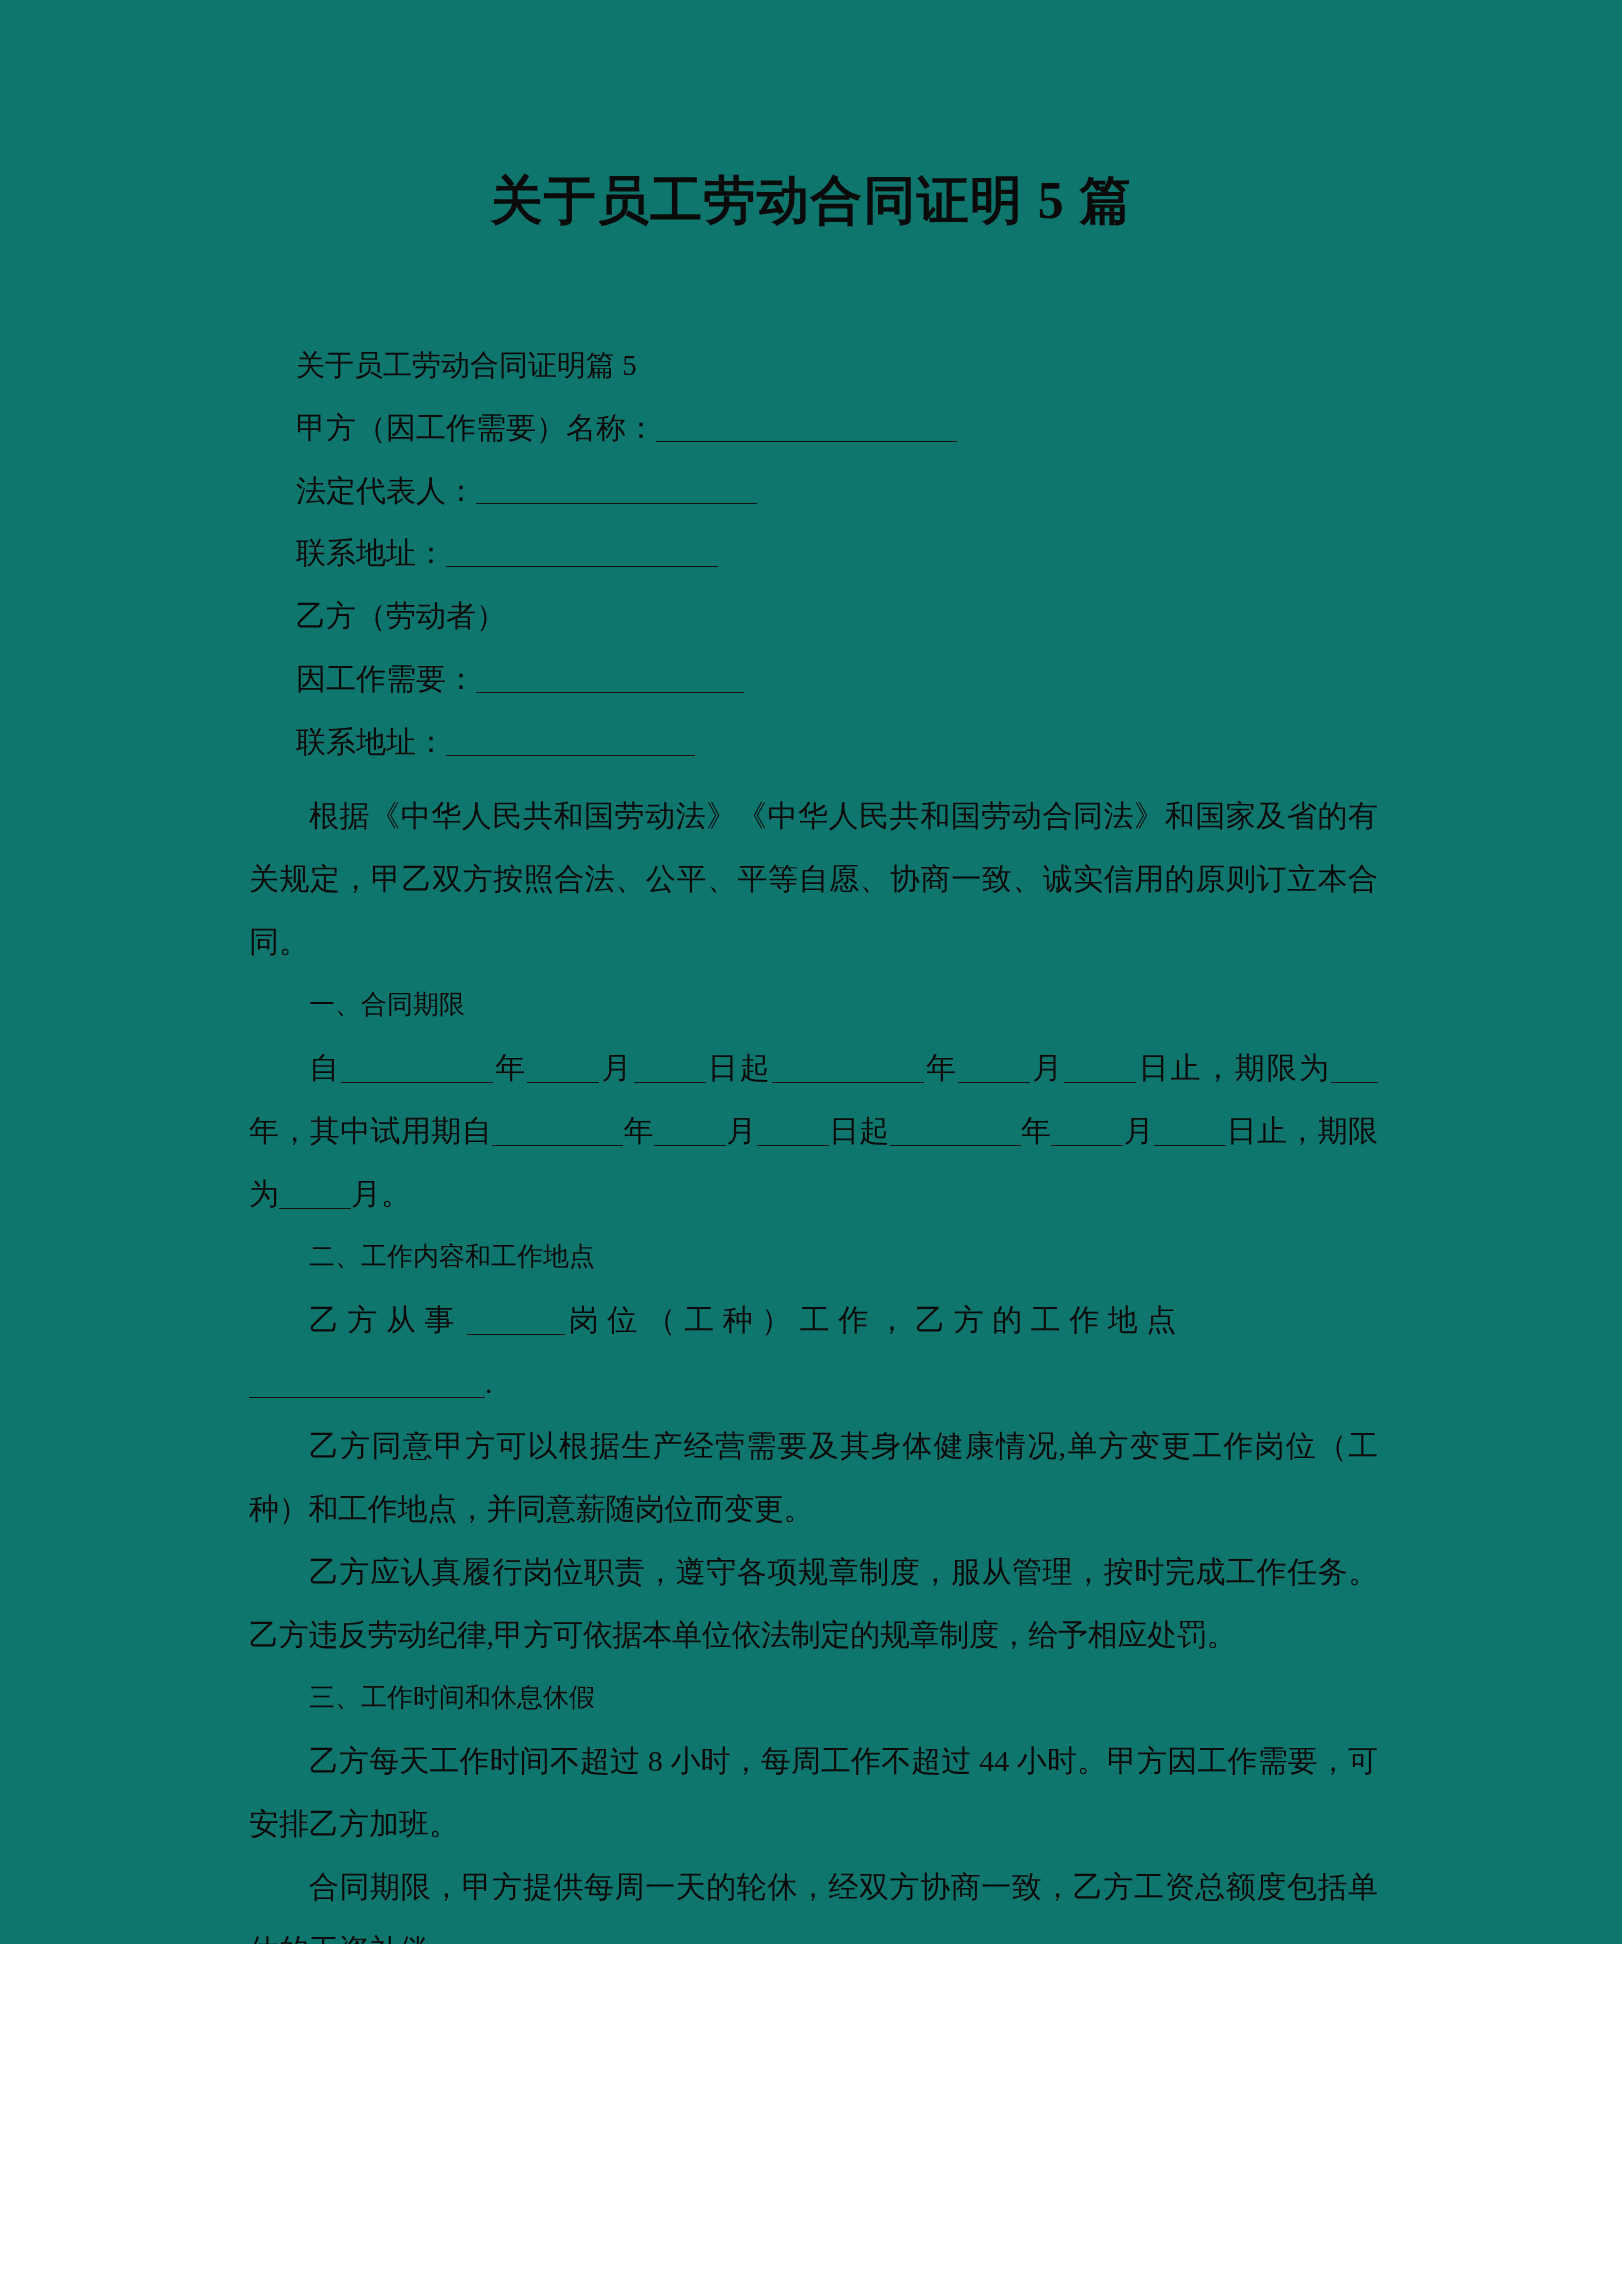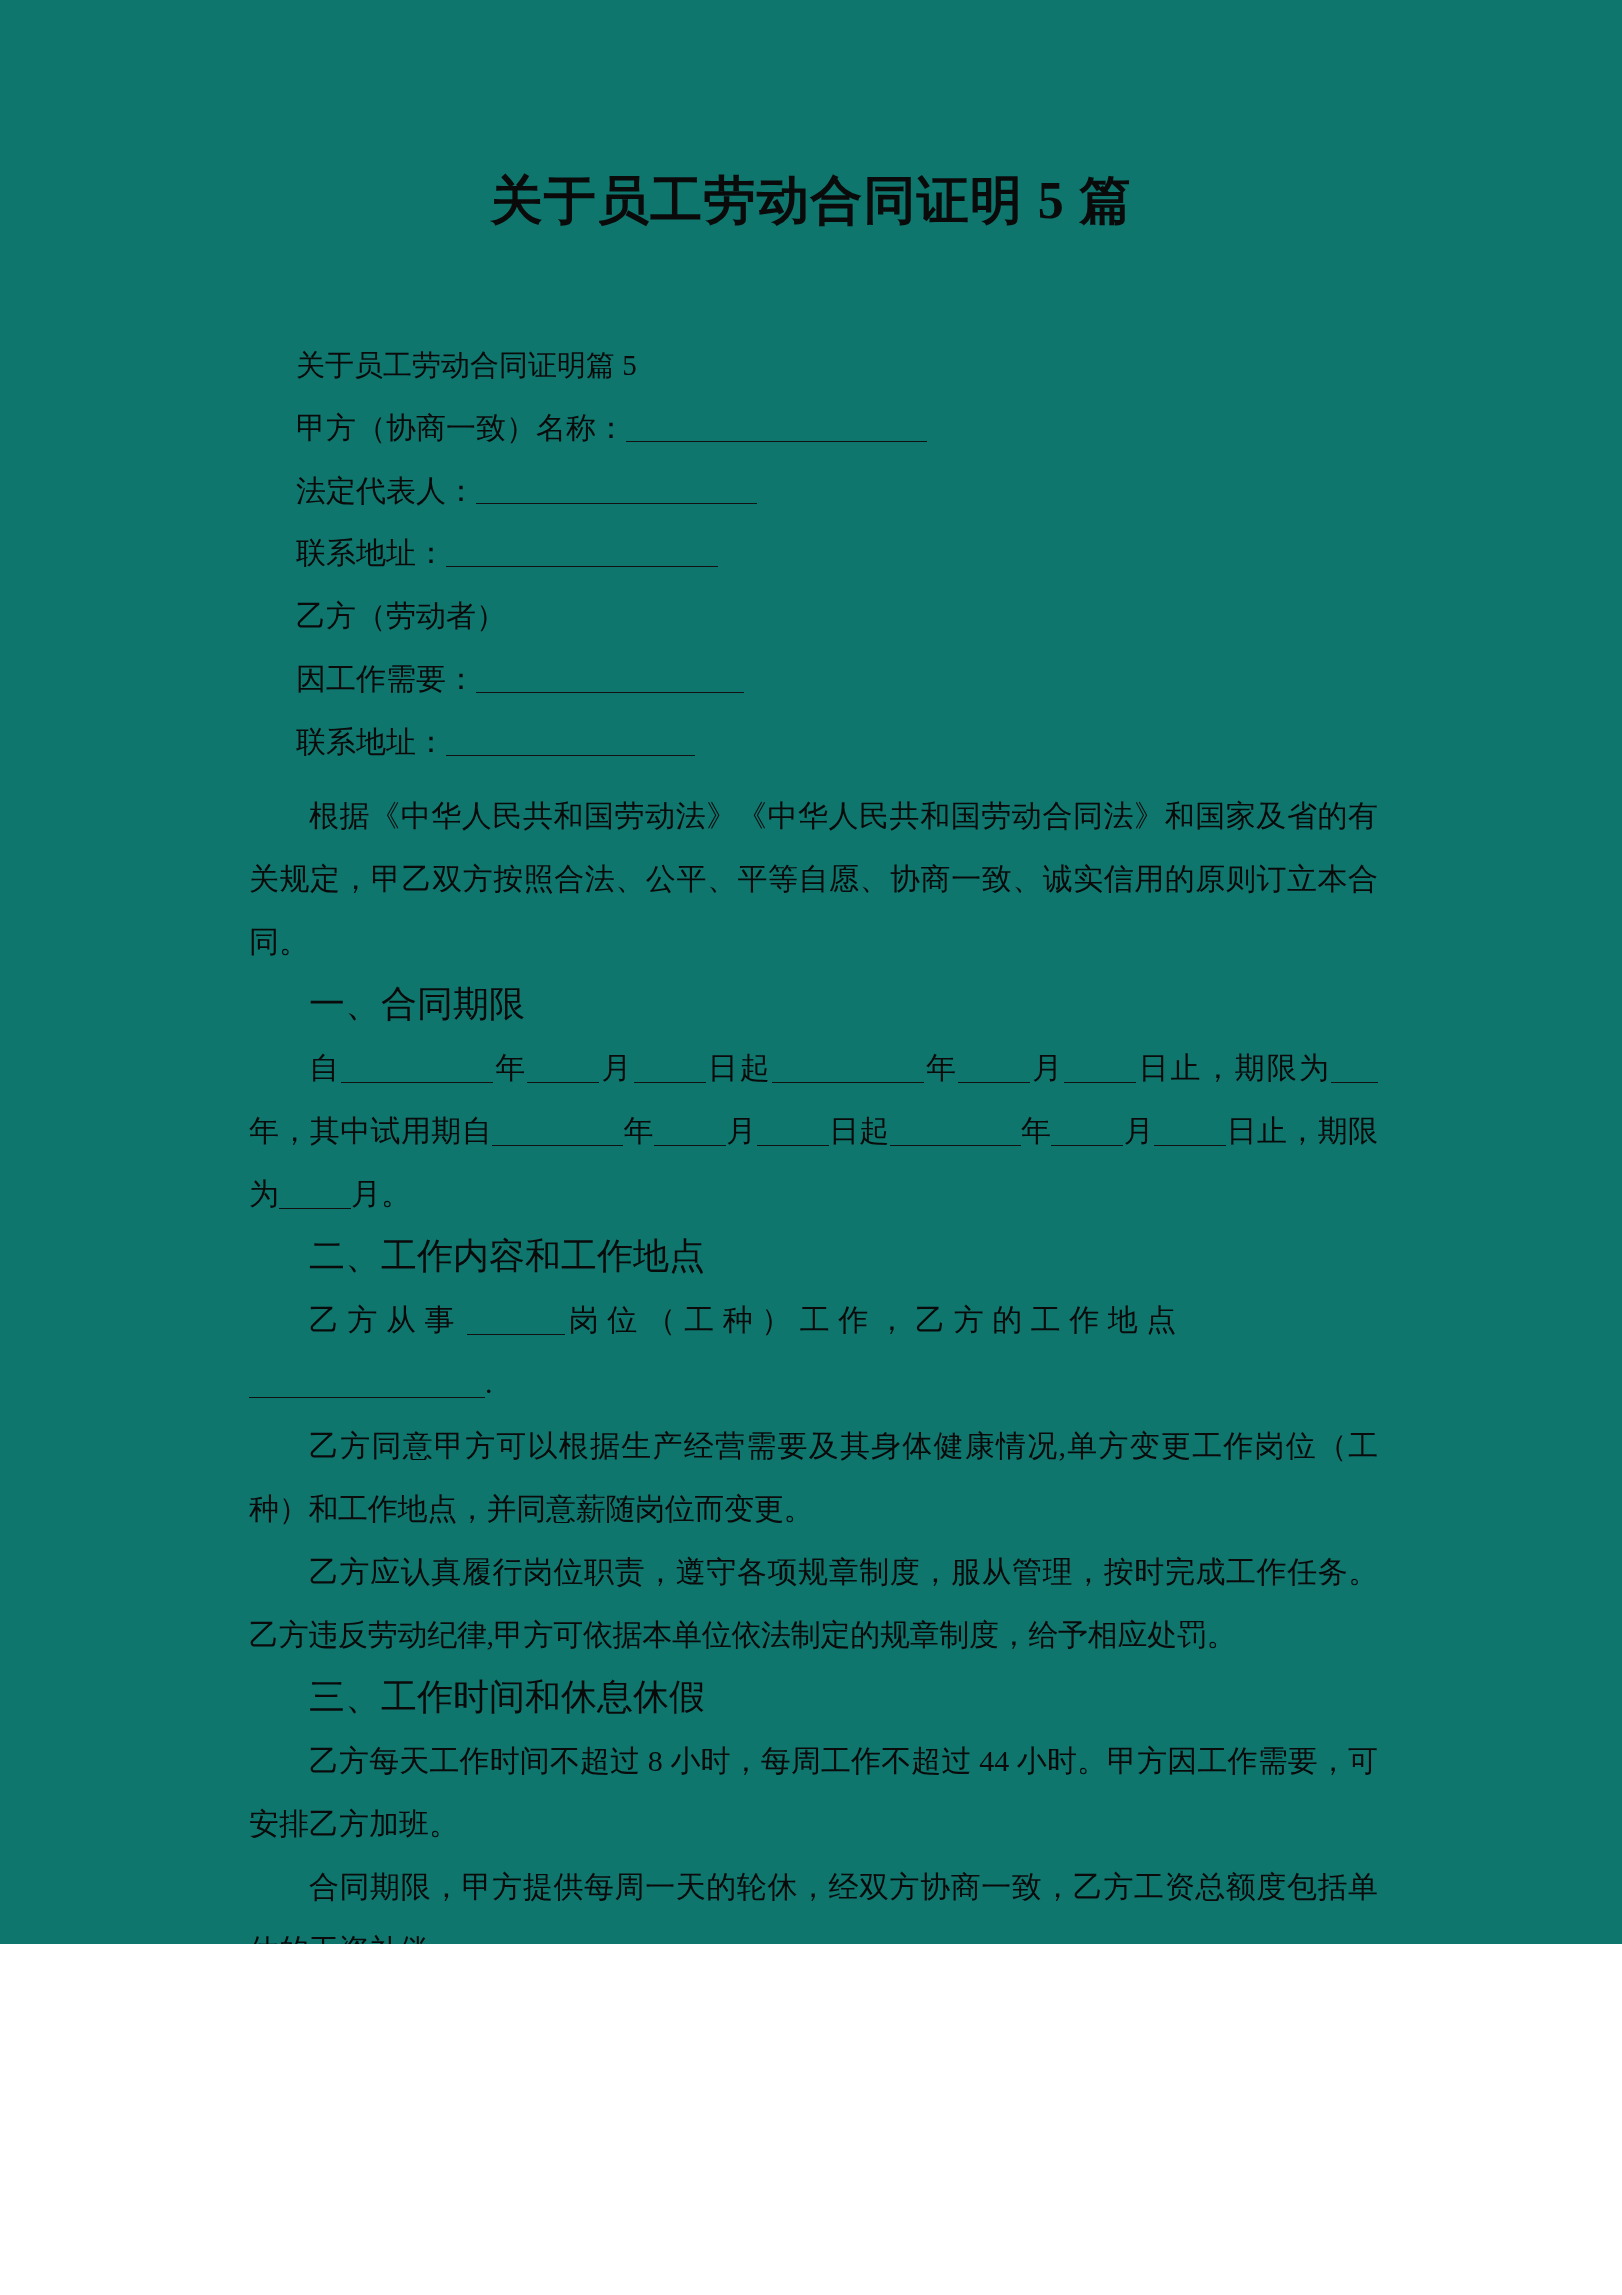--- a/index.html
+++ b/index.html
@@ -87,21 +87,21 @@
     font-size: 30px;
     line-height: 63px;
     margin: 0;
     text-align: justify;
     text-justify: inter-ideograph;
     text-indent: 60px;
   }
 
   
   .sec {
-    font-size: 36px;
+    font-size: 26px;
     line-height: 63px;
     margin: 0;
     text-indent: 60px;
     white-space: nowrap;
   }
 
   
   .spread-line {
     font-size: 30px;
     line-height: 63px;
@@ -140,21 +140,21 @@
 
 <div class="page">
 
   <div class="doc-title">关于员工劳动合同证明 5 篇</div>
 
   <div class="body-block">
 
     <div class="sub-heading">关于员工劳动合同证明篇 5</div>
 
     <div class="field-row">
-      <span class="label">甲方（协商一致）名称：</span><span class="blank w-a"></span>
+      <span class="label">甲方（因工作需要）名称：</span><span class="blank w-a"></span>
     </div>
 
     <div class="field-row">
       <span class="label">法定代表人：</span><span class="blank w-b"></span>
     </div>
 
     <div class="field-row">
       <span class="label">联系地址：</span><span class="blank w-c"></span>
     </div>
 

